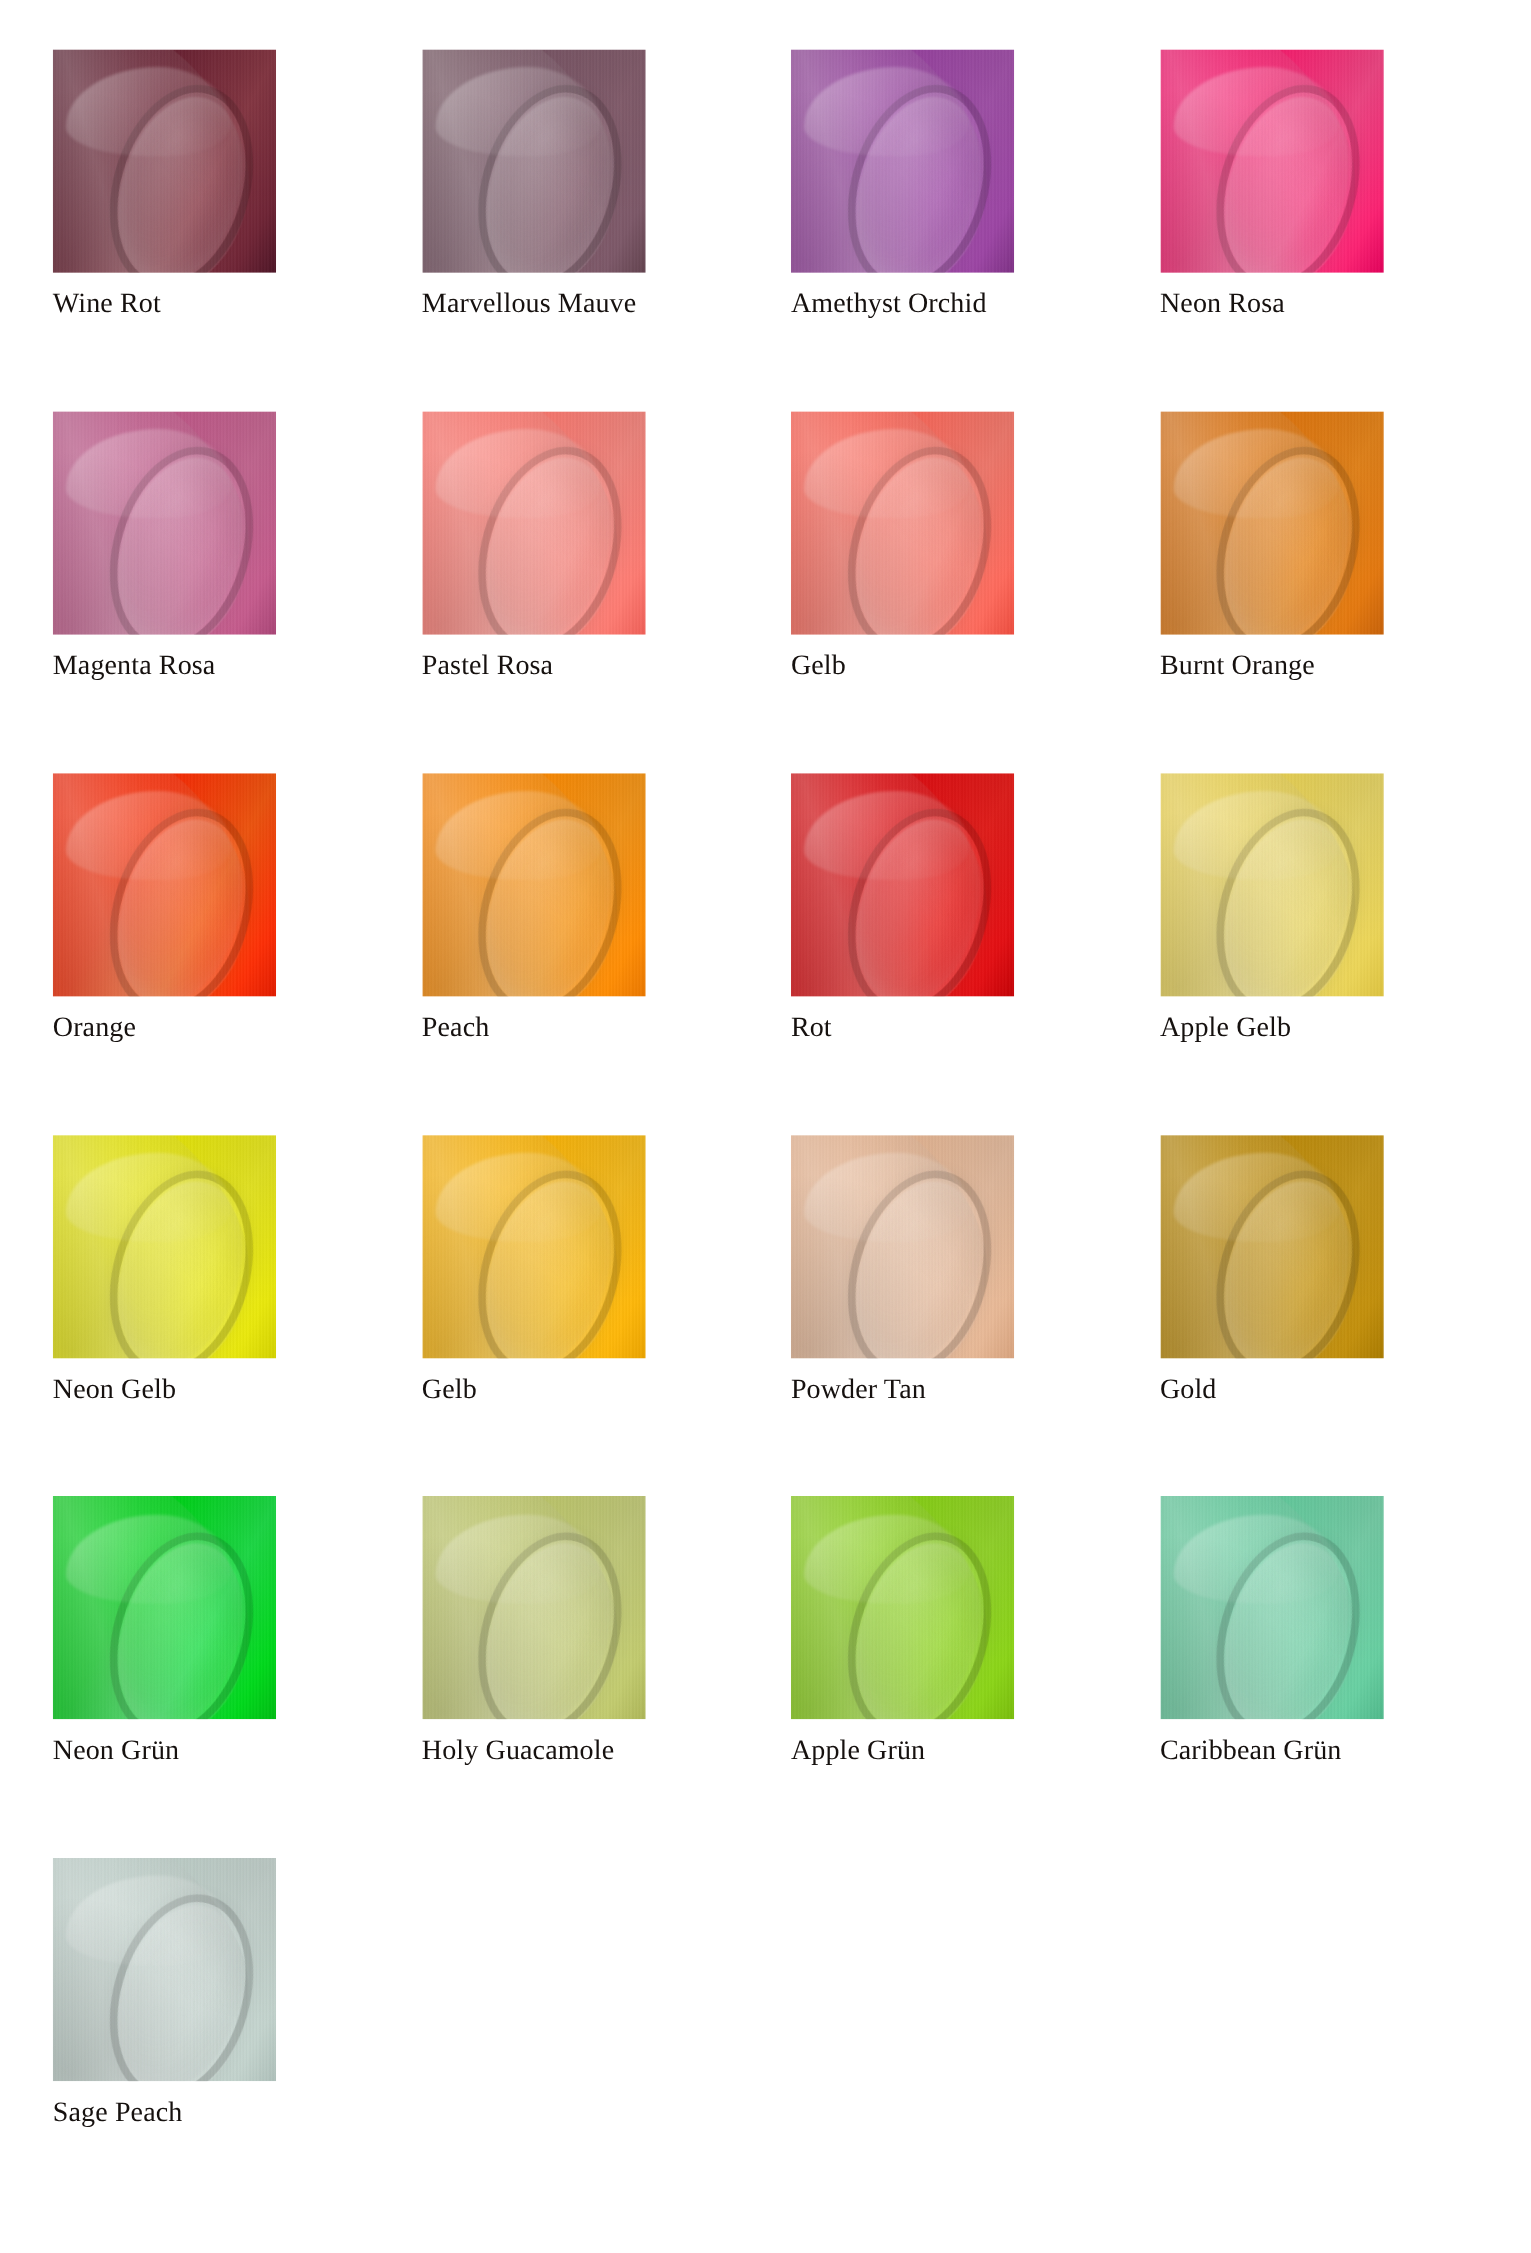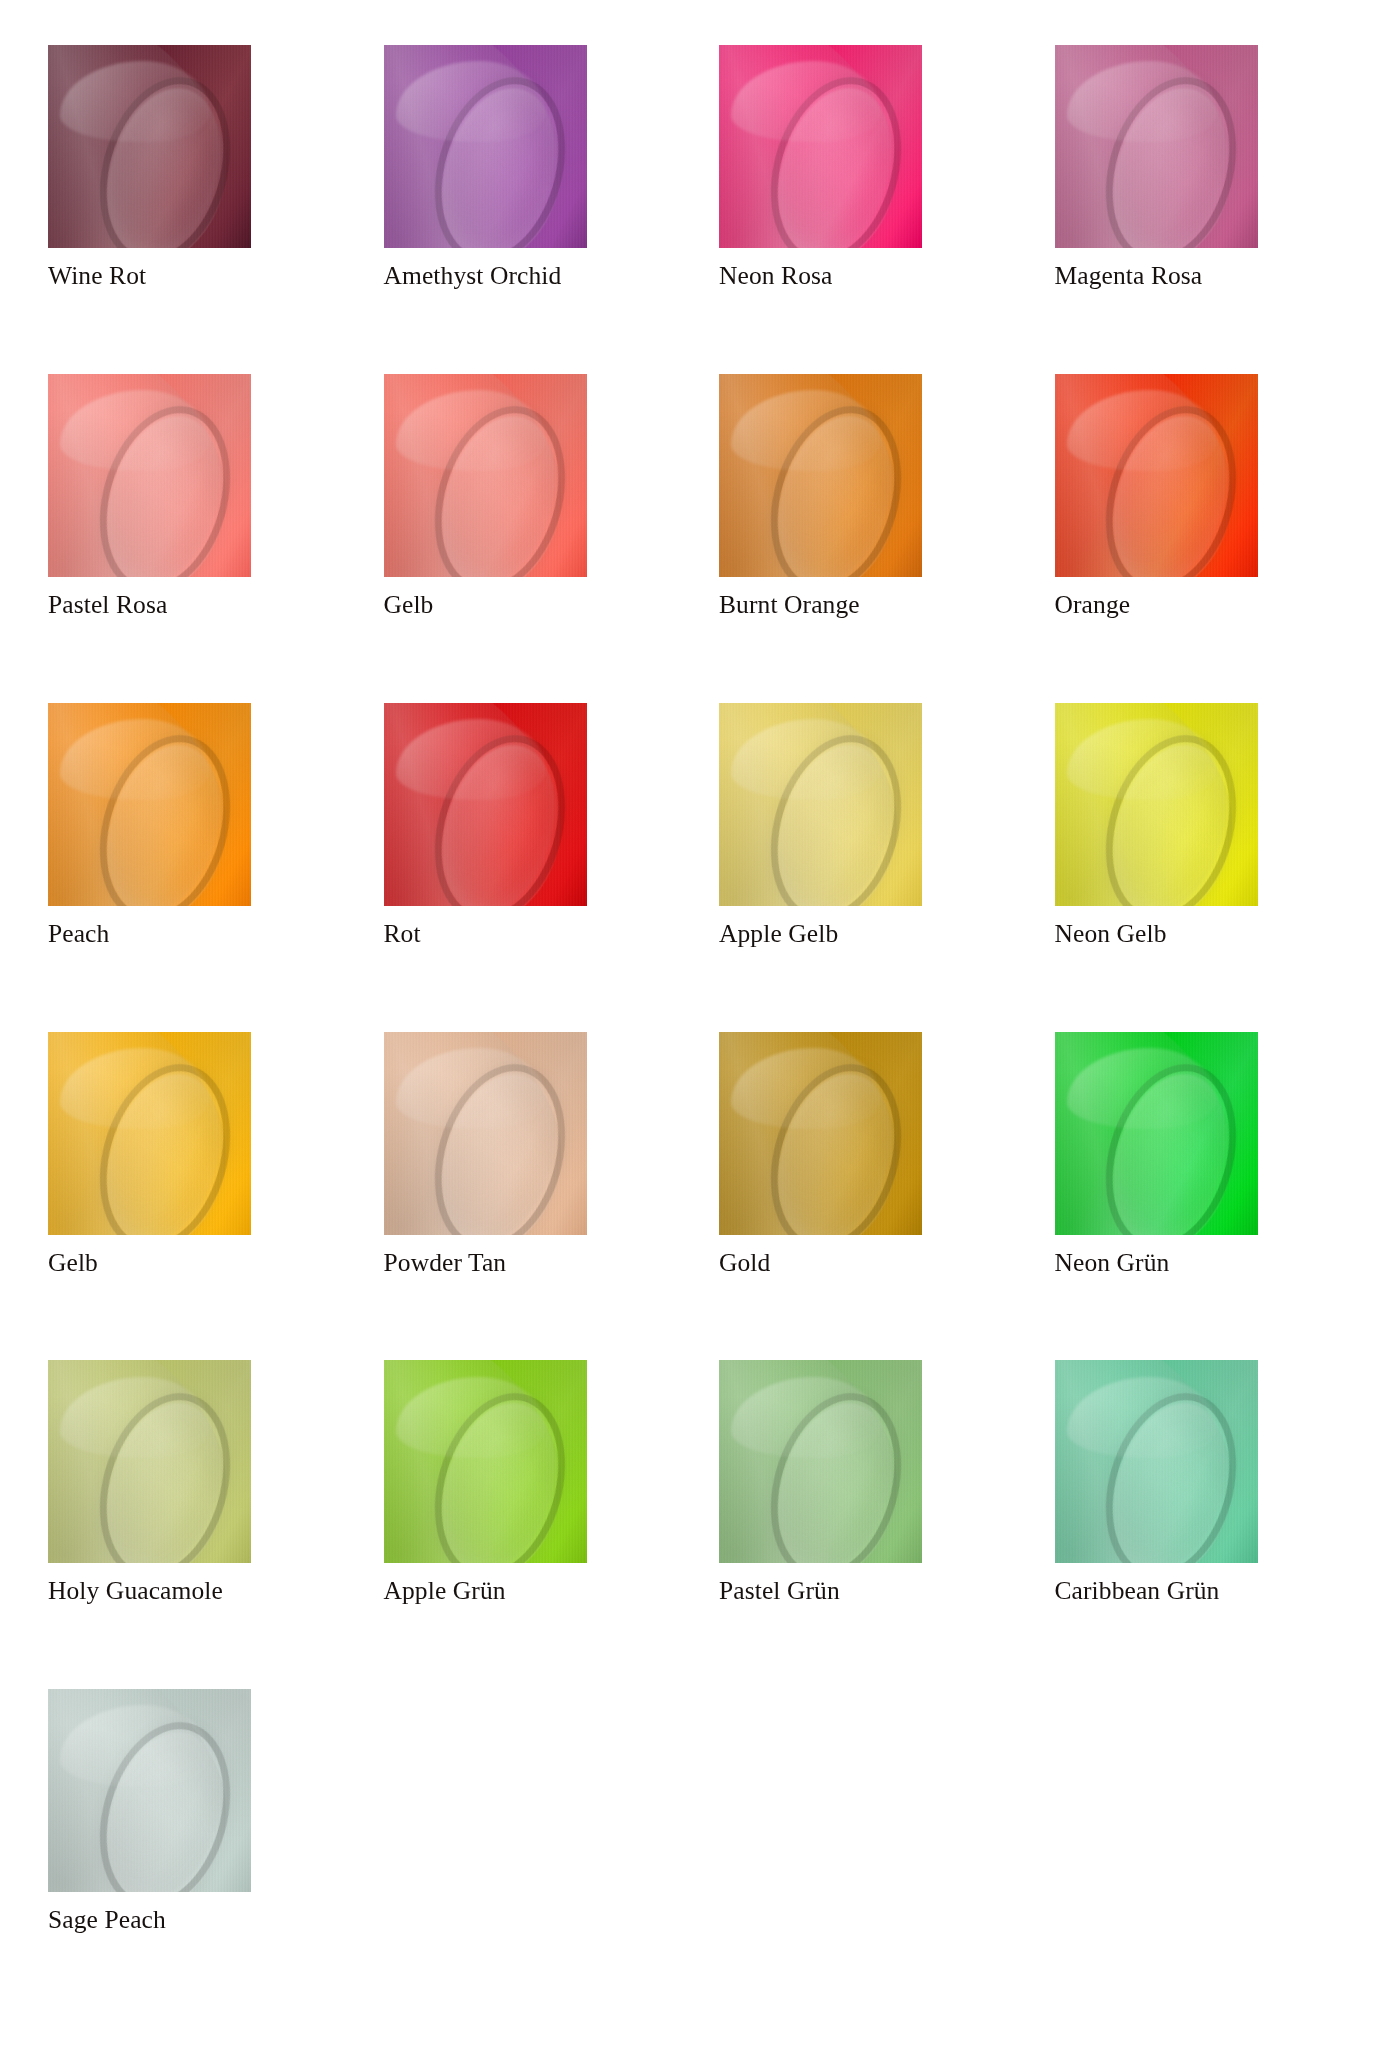--- a/index.html
+++ b/index.html
@@ -146,20 +146,32 @@
         <div class="strap" style="background-color: transparent;"></div>
         <div class="loop-inner"></div>
         <div class="loop"></div>
         <div class="fold" style="background-color: transparent;"></div>
         <div class="shade"></div>
       </div>
       <div class="swatch-label">Wine Rot</div>
     </div>
     <div class="swatch-cell">
       <div class="swatch-img">
+        <div class="bg" style="background: linear-gradient(118deg, rgb(99, 67, 79) 0%, rgb(124, 88, 104) 38%, rgb(138, 98, 114) 66%, rgb(124, 88, 104) 88%, rgb(99, 67, 79) 100%);"></div>
+        <div class="weave"></div>
+        <div class="strap" style="background-color: transparent;"></div>
+        <div class="loop-inner"></div>
+        <div class="loop"></div>
+        <div class="fold" style="background-color: transparent;"></div>
+        <div class="shade"></div>
+      </div>
+      <div class="swatch-label">Marvellous Mauve</div>
+    </div>
+    <div class="swatch-cell">
+      <div class="swatch-img">
         <div class="bg" style="background: linear-gradient(118deg, rgb(125, 49, 132) 0%, rgb(155, 69, 163) 38%, rgb(168, 85, 176) 66%, rgb(155, 69, 163) 88%, rgb(125, 49, 132) 100%);"></div>
         <div class="weave"></div>
         <div class="strap" style="background-color: transparent;"></div>
         <div class="loop-inner"></div>
         <div class="loop"></div>
         <div class="fold" style="background-color: transparent;"></div>
         <div class="shade"></div>
       </div>
       <div class="swatch-label">Amethyst Orchid</div>
     </div>
@@ -350,32 +362,20 @@
         <div class="strap" style="background-color: transparent;"></div>
         <div class="loop-inner"></div>
         <div class="loop"></div>
         <div class="fold" style="background-color: transparent;"></div>
         <div class="shade"></div>
       </div>
       <div class="swatch-label">Apple Grün</div>
     </div>
     <div class="swatch-cell">
       <div class="swatch-img">
-        <div class="bg" style="background: linear-gradient(118deg, rgb(118, 173, 99) 0%, rgb(139, 196, 119) 38%, rgb(155, 206, 136) 66%, rgb(139, 196, 119) 88%, rgb(118, 173, 99) 100%);"></div>
-        <div class="weave"></div>
-        <div class="strap" style="background-color: transparent;"></div>
-        <div class="loop-inner"></div>
-        <div class="loop"></div>
-        <div class="fold" style="background-color: transparent;"></div>
-        <div class="shade"></div>
-      </div>
-      <div class="swatch-label">Pastel Grün</div>
-    </div>
-    <div class="swatch-cell">
-      <div class="swatch-img">
         <div class="bg" style="background: linear-gradient(118deg, rgb(79, 184, 138) 0%, rgb(103, 207, 161) 38%, rgb(124, 217, 176) 66%, rgb(103, 207, 161) 88%, rgb(79, 184, 138) 100%);"></div>
         <div class="weave"></div>
         <div class="strap" style="background-color: transparent;"></div>
         <div class="loop-inner"></div>
         <div class="loop"></div>
         <div class="fold" style="background-color: transparent;"></div>
         <div class="shade"></div>
       </div>
       <div class="swatch-label">Caribbean Grün</div>
     </div>

